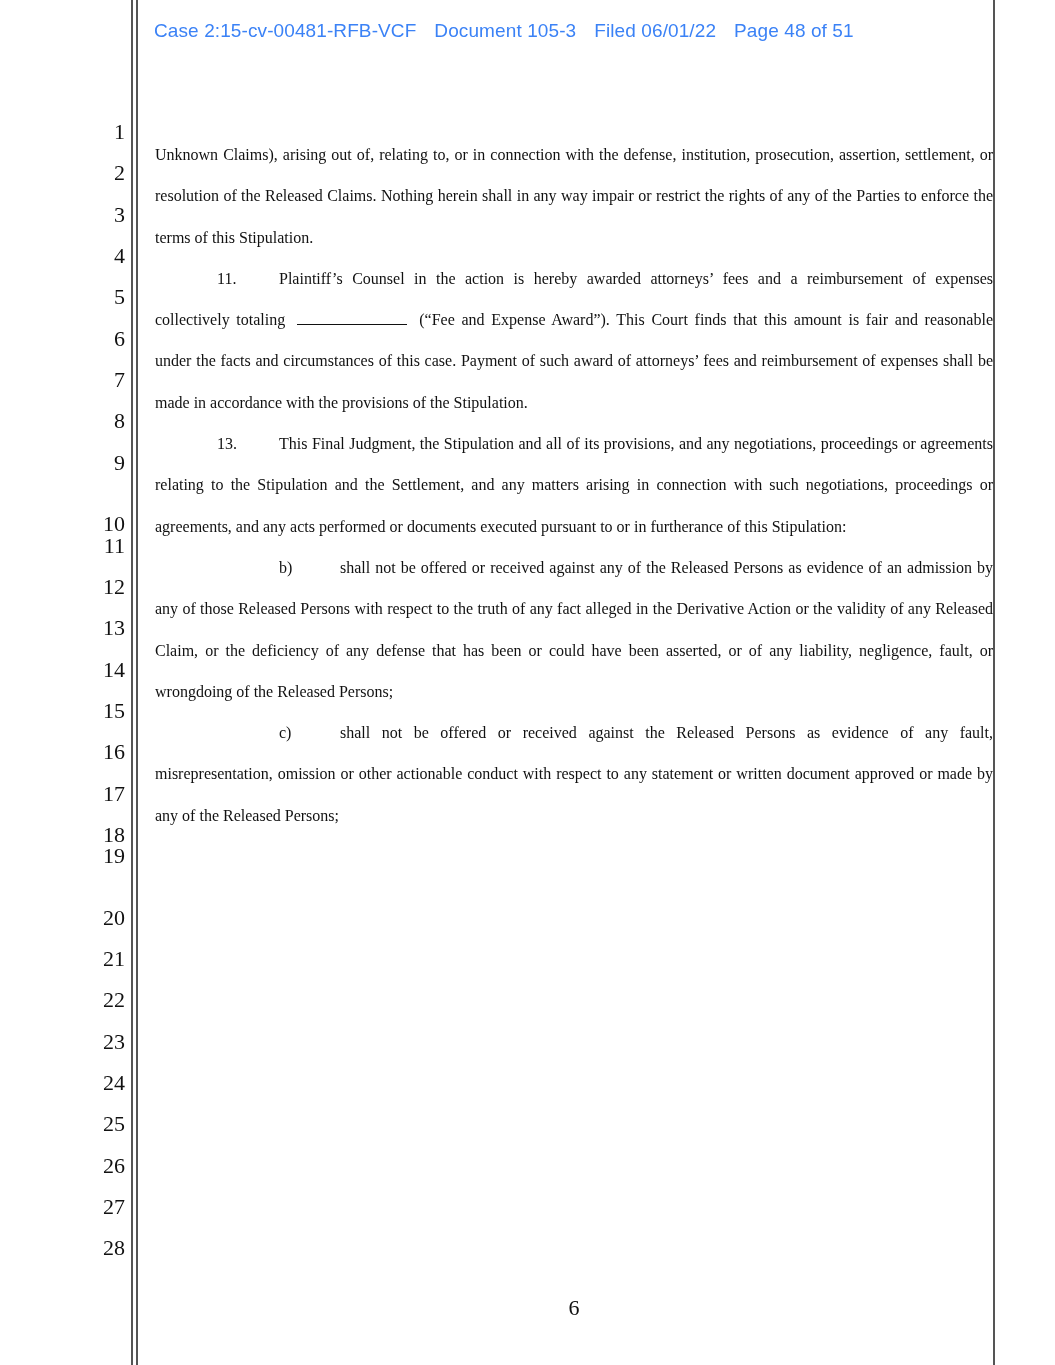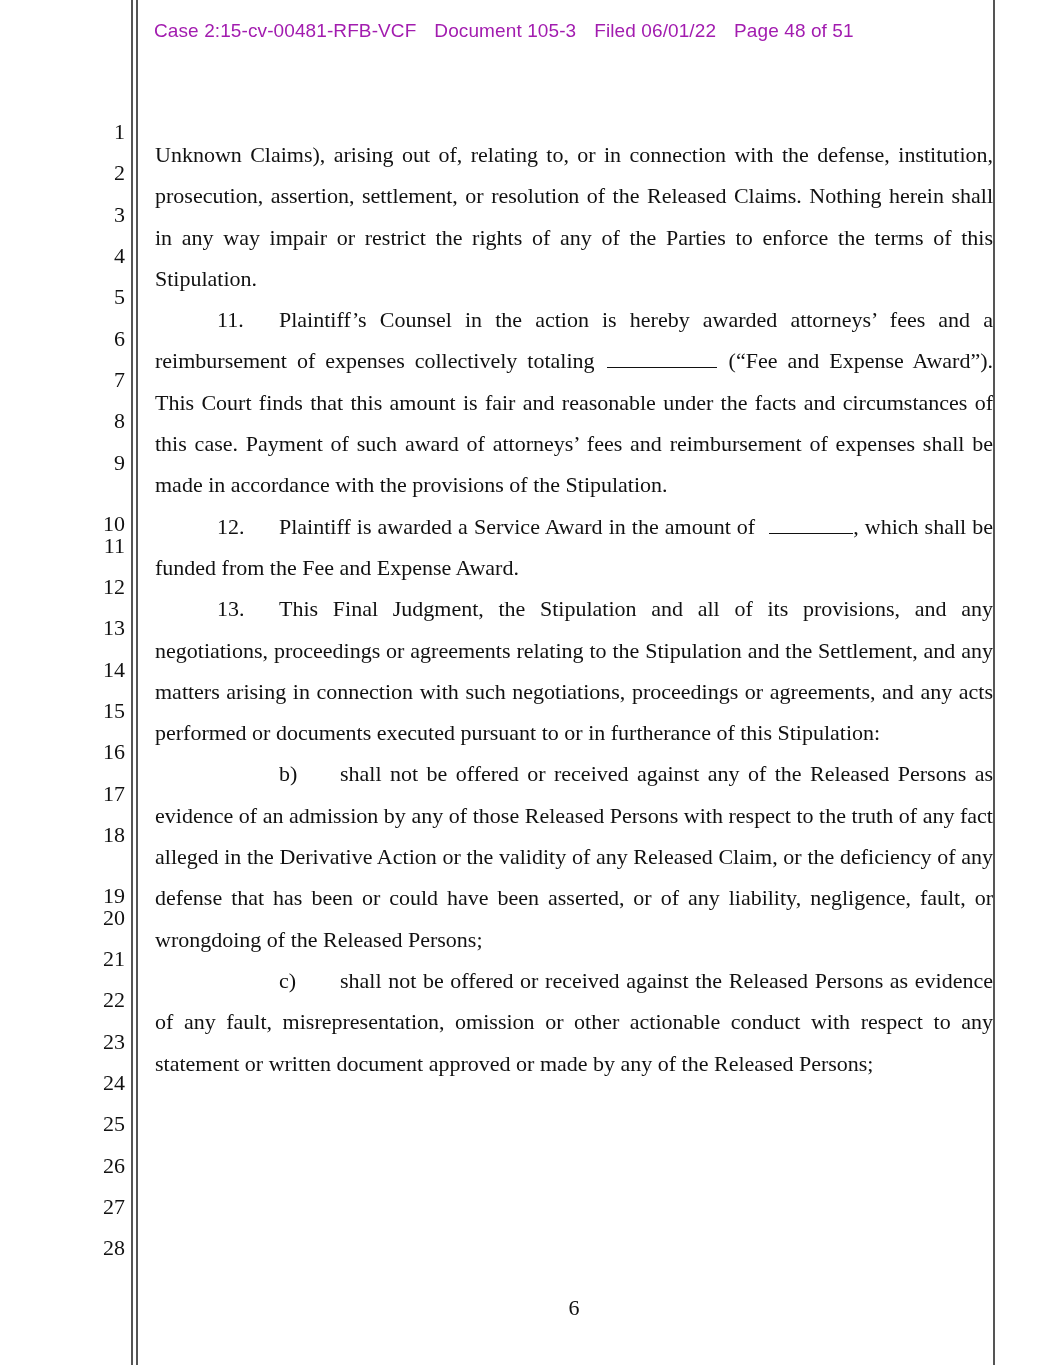--- a/index.html
+++ b/index.html
@@ -3,25 +3,25 @@
   <meta charset="utf-8">
   <style>
     html, body { margin:0; padding:0; background:#ffffff; }
     body { width:1055px; height:1365px; position:relative; overflow:hidden;
            font-family:"Liberation Serif", "DejaVu Serif", serif; color:#111; }
     .vline { position:absolute; top:0; bottom:0; width:1.5px; background:#555; }
     #vl1 { left:131px; }
     #vl2 { left:136px; }
     #vr  { left:993px; }
     .header { position:absolute; top:20px; left:154px; font-family:"Liberation Sans", "DejaVu Sans", sans-serif;
-              font-size:19px; color:#a21caf; white-space:pre; letter-spacing:0.1px; }
+              font-size:19px; color:#3b82f6; white-space:pre; letter-spacing:0.1px; }
     .header span { margin-right:18px; }
     .lnums { position:absolute; left:95px; width:30px; top:0; }
     .lnum { position:absolute; right:0; font-size:22px; line-height:22px; text-align:right; color:#111; }
-    .body { position:absolute; left:155px; width:838px; top:134px; font-size:22px; line-height:41.3px; }
+    .body { position:absolute; left:155px; width:838px; top:134px; font-size:16px; line-height:41.3px; }
     .p { margin:0; text-align:justify; text-align-last:left; }
     .ind { text-indent:62px; }
     .num { display:inline-block; width:62px; text-indent:0; }
     .sub { text-indent:124px; }
     .lbl { display:inline-block; width:61px; text-indent:0; }
     .blank { display:inline-block; border-bottom:1px solid #111; height:18px; vertical-align:baseline; text-indent:0; }
     .blank1 { width:110px; margin:0 12px 0 12px; }
     .blank2 { width:84px; margin:0 0 0 14px; }
     .pagenum { position:absolute; top:1295px; left:0; width:1148px; text-align:center; font-size:22px; }
   </style>
@@ -46,34 +46,33 @@
     <div class="lnum" style="top: 451.8px;">9</div>
     <div class="lnum" style="top: 493.15px; margin-top: 20px;">10</div>
     <div class="lnum" style="top: 534.5px;">11</div>
     <div class="lnum" style="top: 575.85px;">12</div>
     <div class="lnum" style="top: 617.2px;">13</div>
     <div class="lnum" style="top: 658.55px;">14</div>
     <div class="lnum" style="top: 699.9px;">15</div>
     <div class="lnum" style="top: 741.25px;">16</div>
     <div class="lnum" style="top: 782.6px;">17</div>
     <div class="lnum" style="top: 823.95px;">18</div>
-    <div class="lnum" style="top: 885px;">19</div>
+    <div class="lnum" style="top: 845px;">19</div>
     <div class="lnum" style="top: 906.65px;">20</div>
     <div class="lnum" style="top: 948px;">21</div>
     <div class="lnum" style="top: 989.35px;">22</div>
     <div class="lnum" style="top: 1030.7px;">23</div>
     <div class="lnum" style="top: 1072.05px;">24</div>
     <div class="lnum" style="top: 1113.4px;">25</div>
     <div class="lnum" style="top: 1154.75px;">26</div>
     <div class="lnum" style="top: 1196.1px;">27</div>
     <div class="lnum" style="top: 1237.45px;">28</div>
   </div>
 
 <div class="body">
   <p class="p">Unknown Claims), arising out of, relating to, or in connection with the defense, institution, prosecution, assertion, settlement, or resolution of the Released Claims. Nothing herein shall in any way impair or restrict the rights of any of the Parties to enforce the terms of this Stipulation.</p>
   <p class="p ind"><span class="num">11.</span><span>Plaintiff’s Counsel in the action is hereby awarded attorneys’ fees and a reimbursement of expenses collectively totaling</span><span class="blank blank1"></span><span>(“Fee and Expense Award”).  This Court finds that this amount is fair and reasonable under the facts and circumstances of this case. Payment of such award of attorneys’ fees and reimbursement of expenses shall be made in accordance with the provisions of the Stipulation.</span></p>
-  <p class="p ind"><span class="num">12.</span><span>Plaintiff is awarded a Service Award in the amount of</span><span class="blank blank2"></span><span>, which shall be funded from the Fee and Expense Award.</span></p>
   <p class="p ind"><span class="num">13.</span><span>This Final Judgment, the Stipulation and all of its provisions, and any negotiations, proceedings or agreements relating to the Stipulation and the Settlement, and any matters arising in connection with such negotiations, proceedings or agreements, and any acts performed or documents executed pursuant to or in furtherance of this Stipulation:</span></p>
   <p class="p sub"><span class="lbl">b)</span><span>shall not be offered or received against any of the Released Persons as evidence of an admission by any of those Released Persons with respect to the truth of any fact alleged in the Derivative Action or the validity of any Released Claim, or the deficiency of any defense that has been or could have been asserted, or of any liability, negligence, fault, or wrongdoing of the Released Persons;</span></p>
   <p class="p sub"><span class="lbl">c)</span><span>shall not be offered or received against the Released Persons as evidence of any fault, misrepresentation, omission or other actionable conduct with respect to any statement or written document approved or made by any of the Released Persons;</span></p>
 </div>
 
 <div class="pagenum">6</div>
 
 </body></html>

